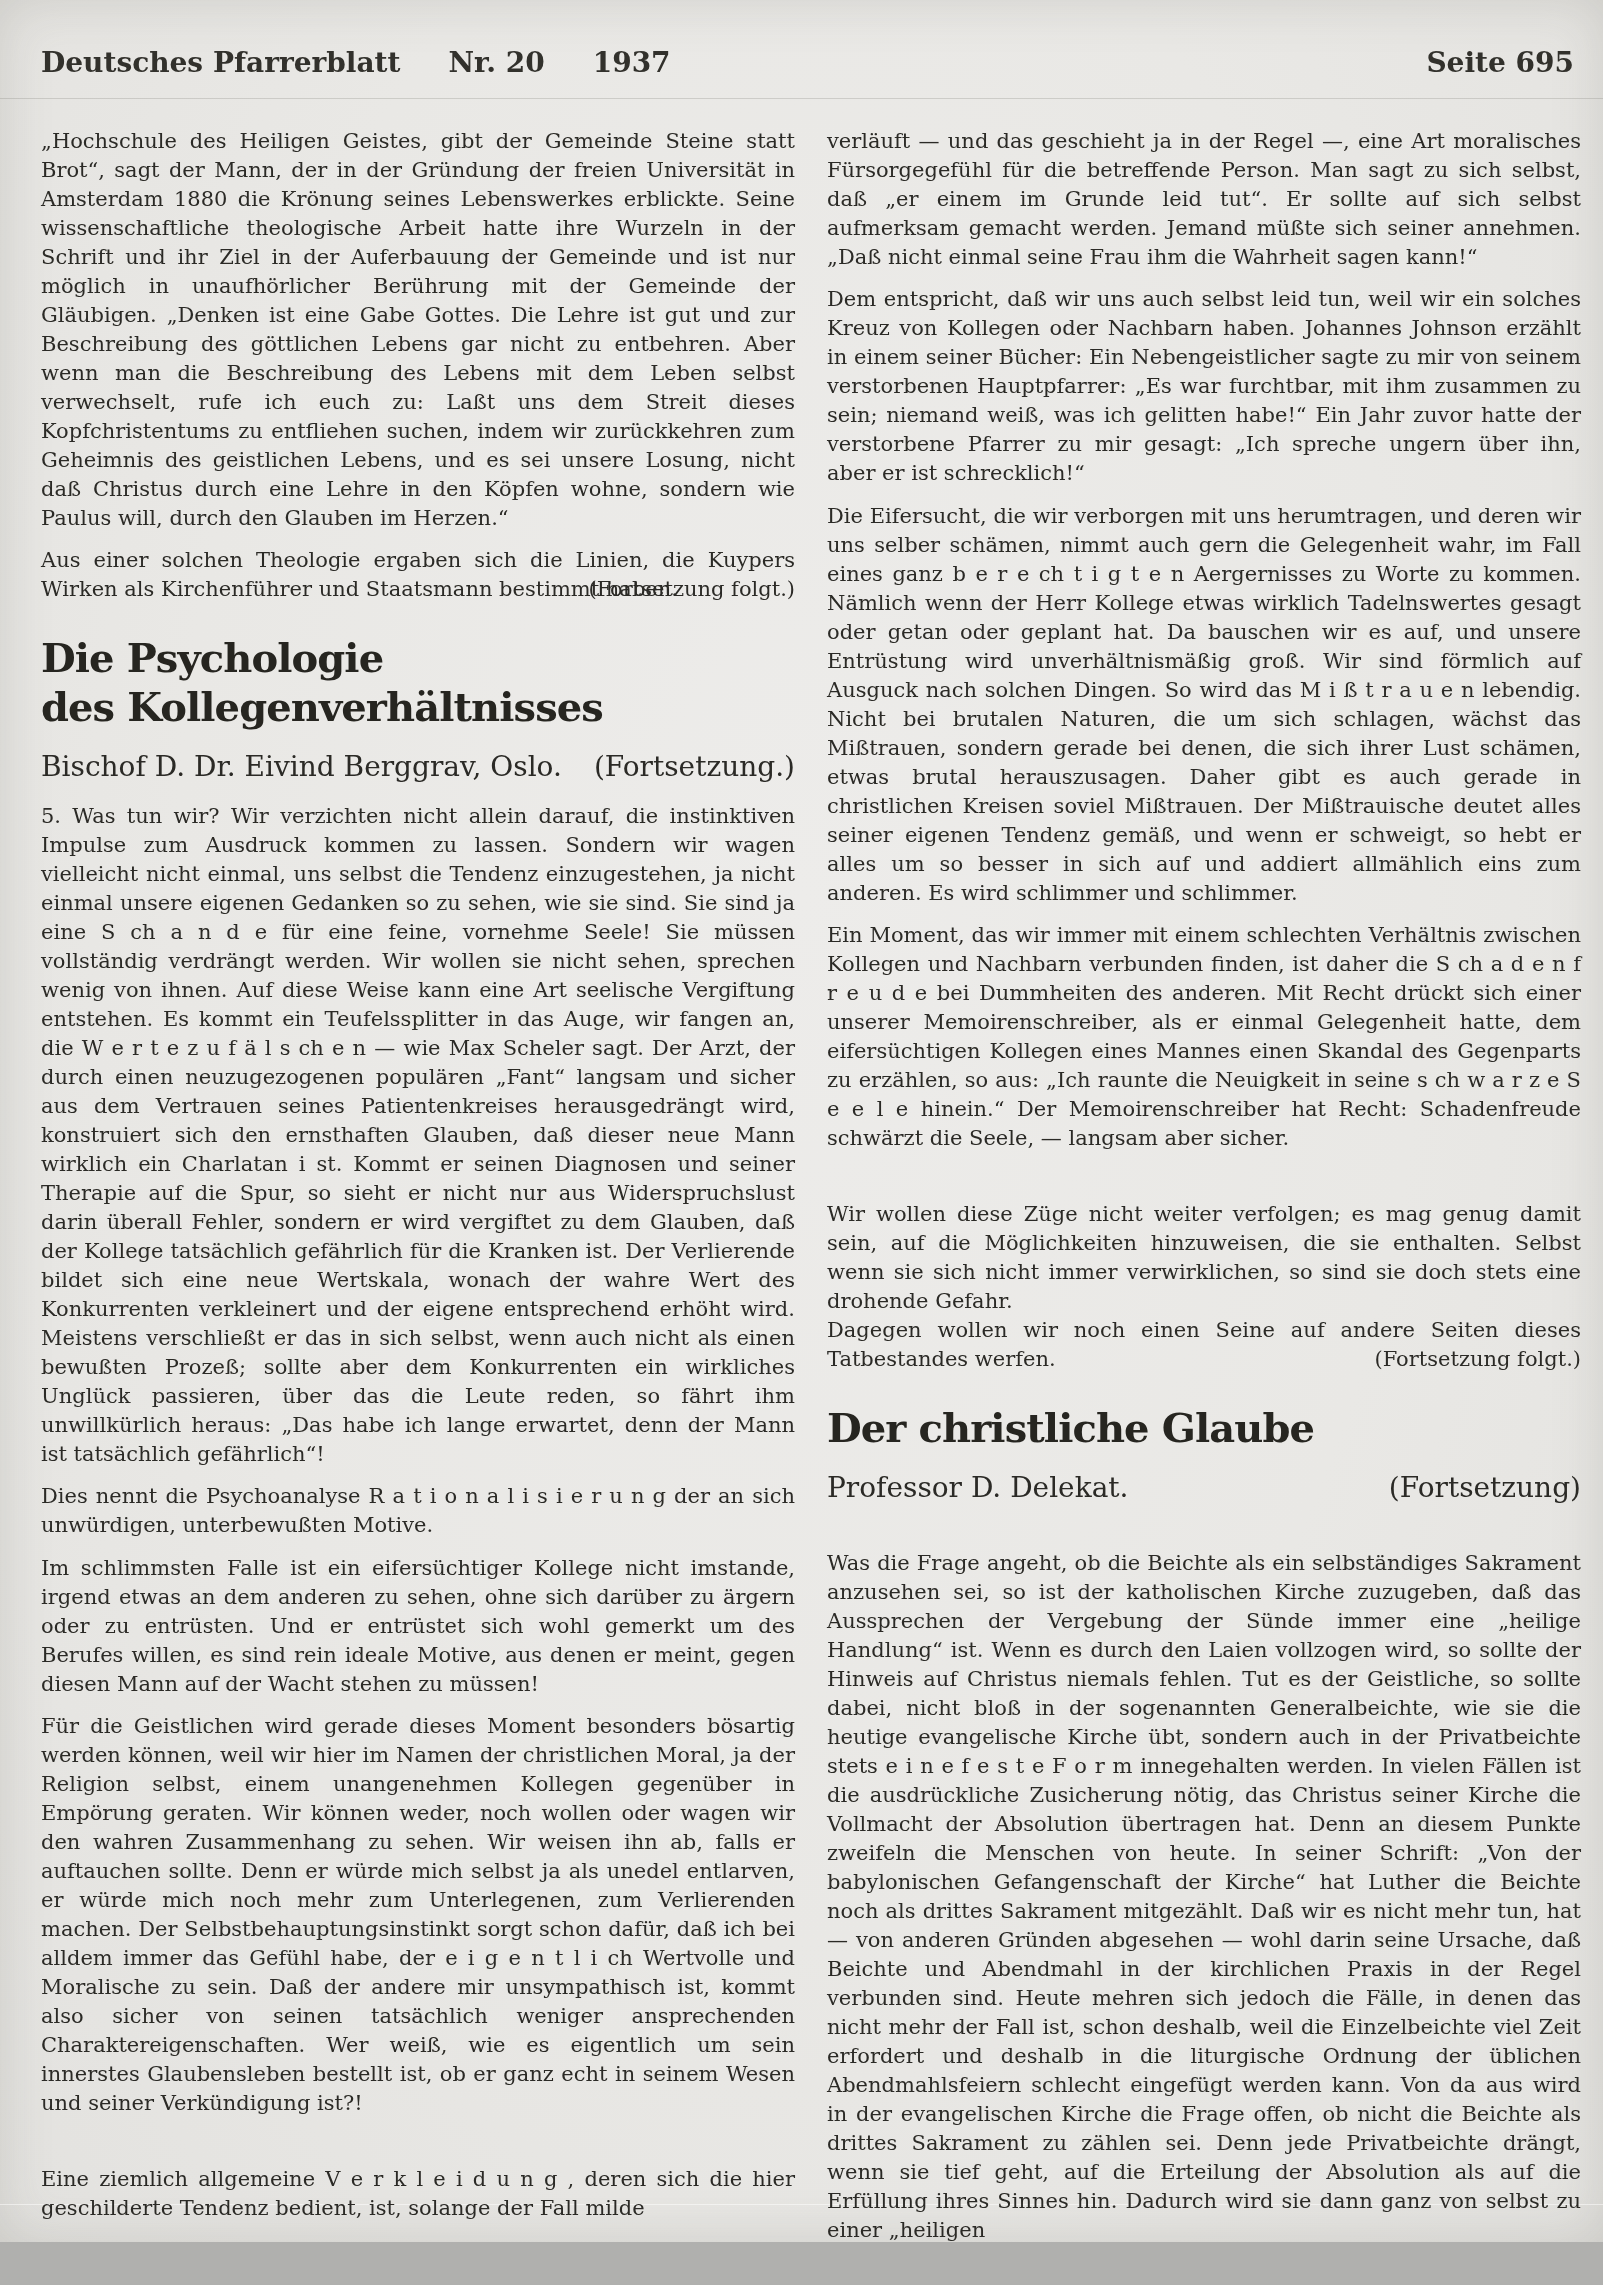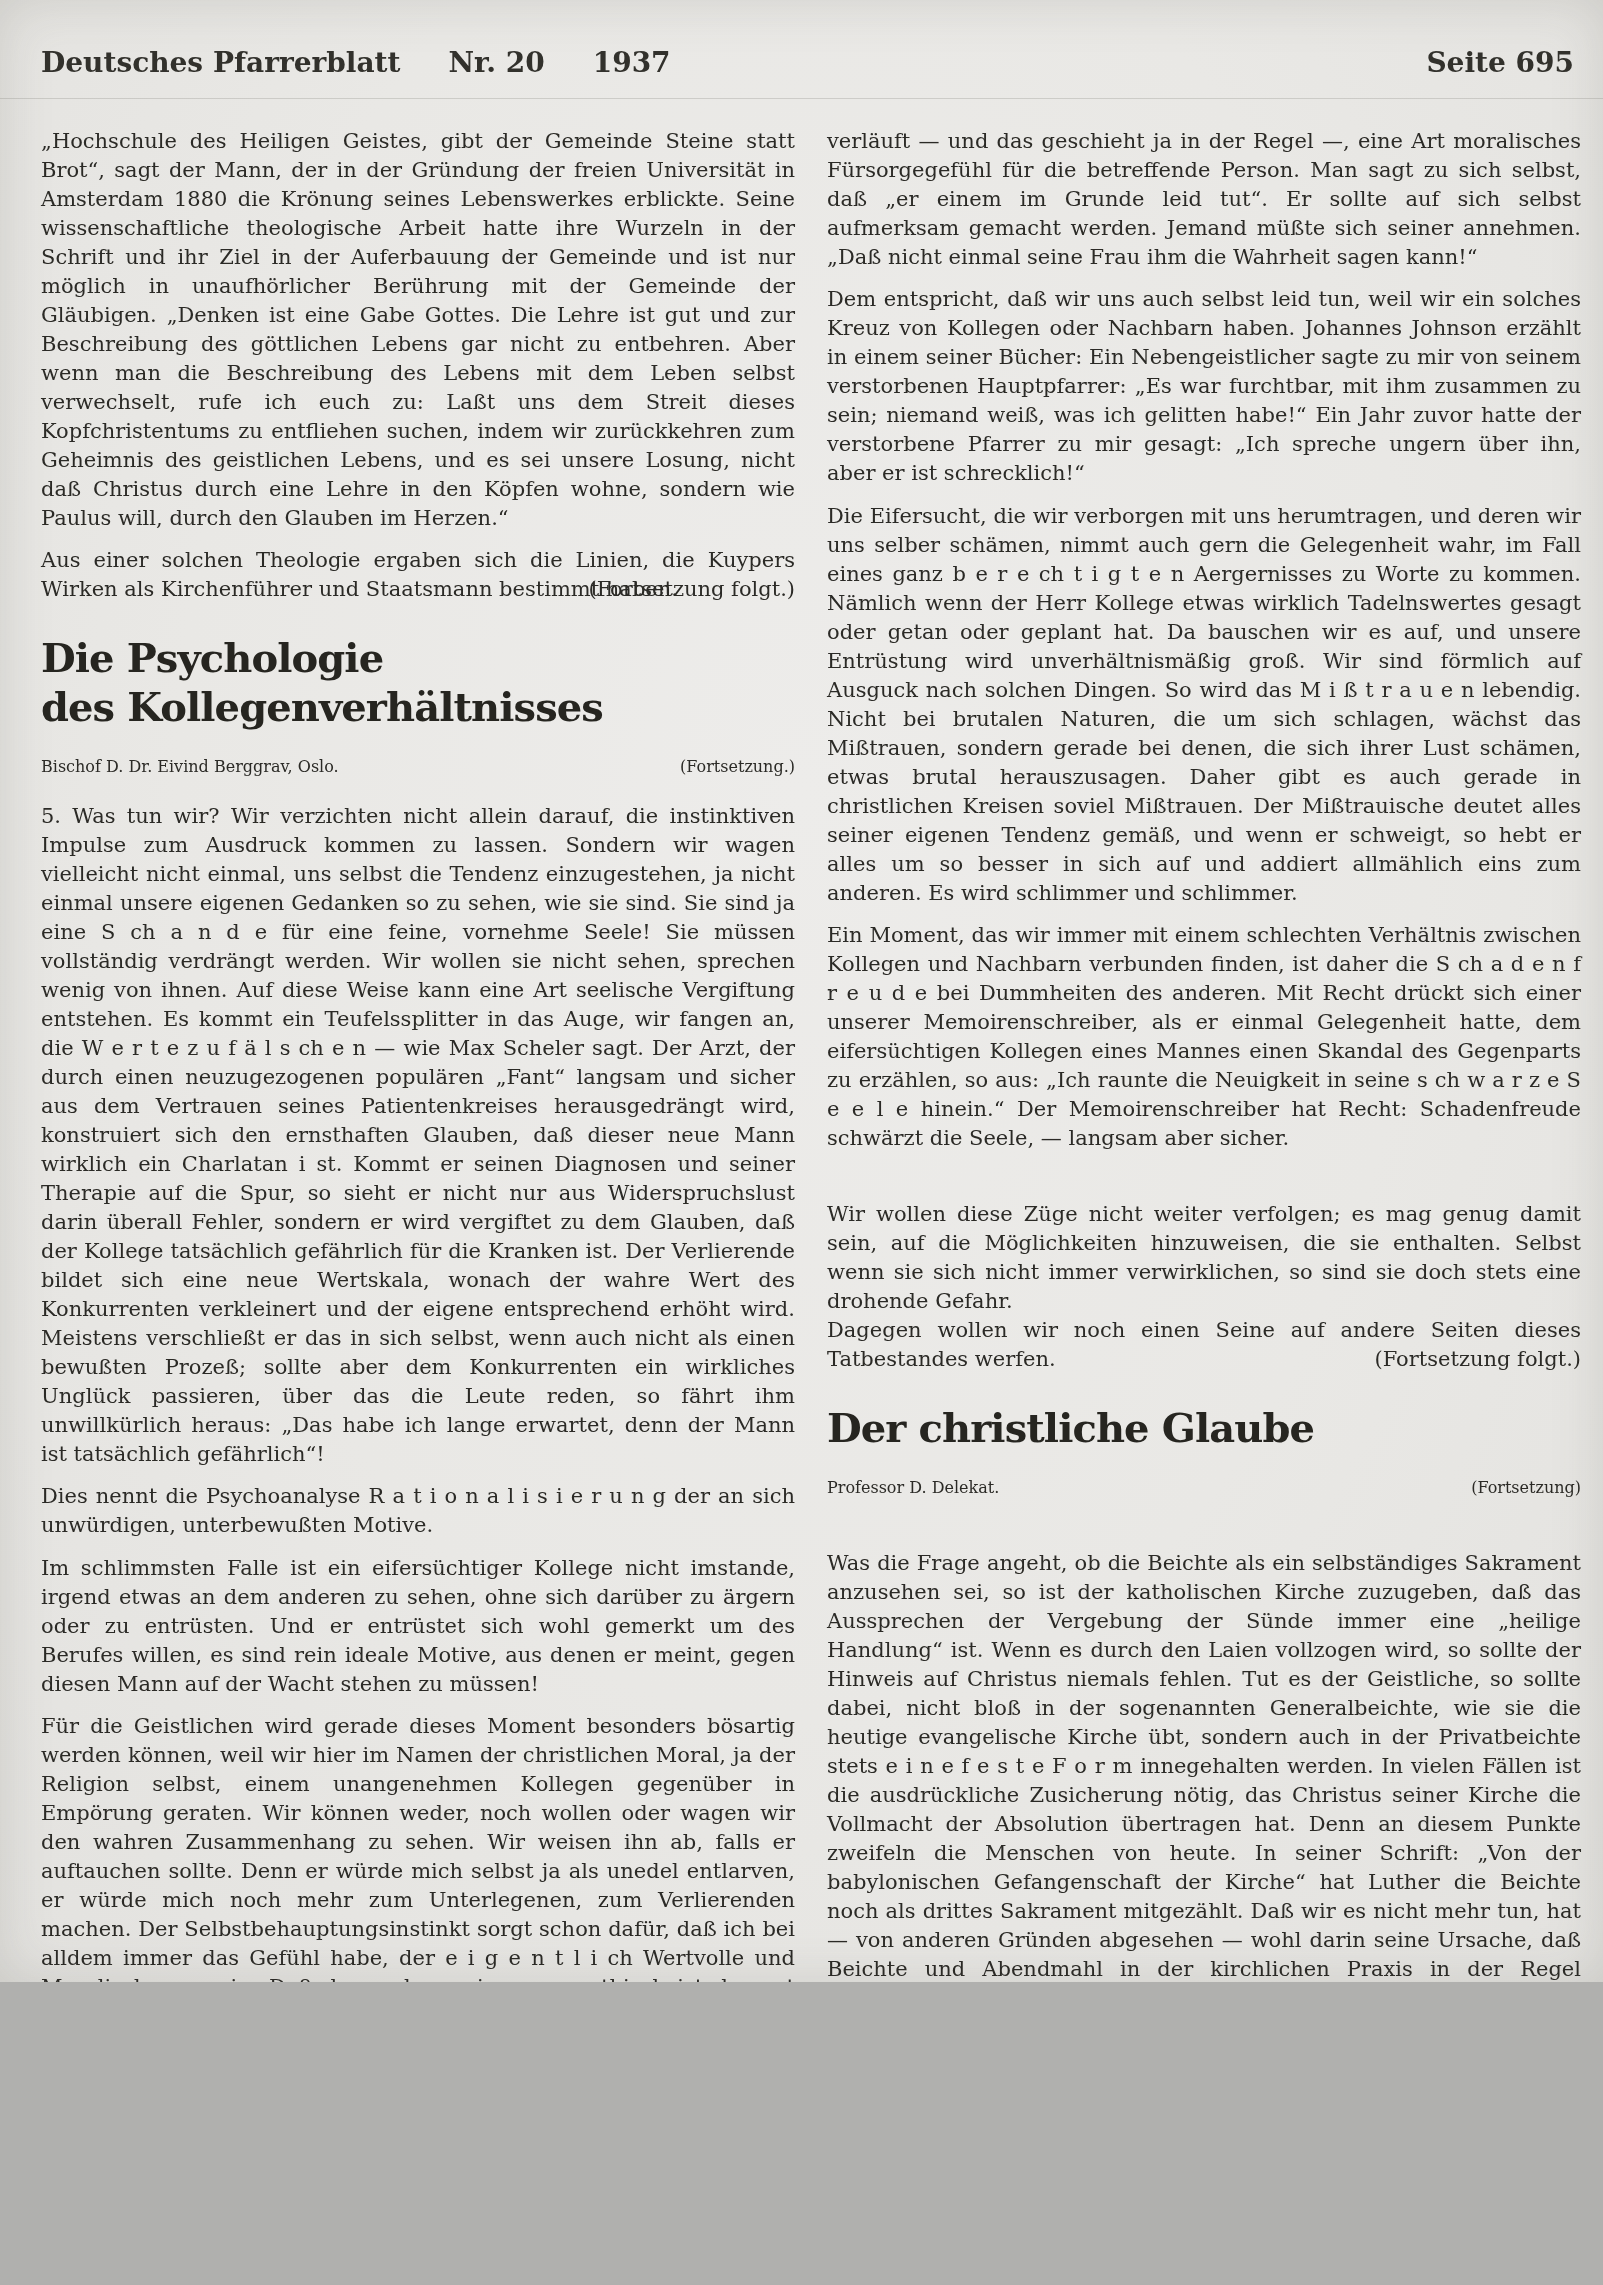--- a/index.html
+++ b/index.html
@@ -4,21 +4,21 @@
 <style>
   html,body{margin:0;padding:0;}
   body{
     width:1604px;height:2286px;
     background:#b0b0ae;
     font-family:"DejaVu Serif","Liberation Serif",serif;
     overflow:hidden;
   }
   .page{
     position:relative;
-    width:1604px;height:1982px;
+    width:1604px;height:2242px;
     background:
       radial-gradient(ellipse at 50% 40%, #edecea 0%, #e9e8e5 55%, #e3e2df 100%);
     color:#29282478;
     box-shadow:inset 0 0 53px rgba(90,88,80,.18);
     overflow:hidden;
     text-decoration:underline;
   }
   
   .pagehead{
     position:absolute;left:41px;right:30px;top:46px;
@@ -50,21 +50,21 @@
   .article-title{
     font-weight:bold;color:#262520;
     font-size:40px;line-height:1.22;
     margin:30px 0 19.6px 0;
     letter-spacing:-0.9px;
     text-align:left;
   }
   .article-title .tline{display:block;}
   .byline{
     display:flex;justify-content:space-between;align-items:baseline;
-    font-size:16px;margin:0 0 21.4px 0;color:#2b2a26;
+    font-size:28px;margin:0 0 21.4px 0;color:#2b2a26;
   }
   .byline .author{font-weight:normal;}
 </style>
 </head>
 <body>
 
 <div class="page">
 
   <div class="pagehead">
     <div class="left">

